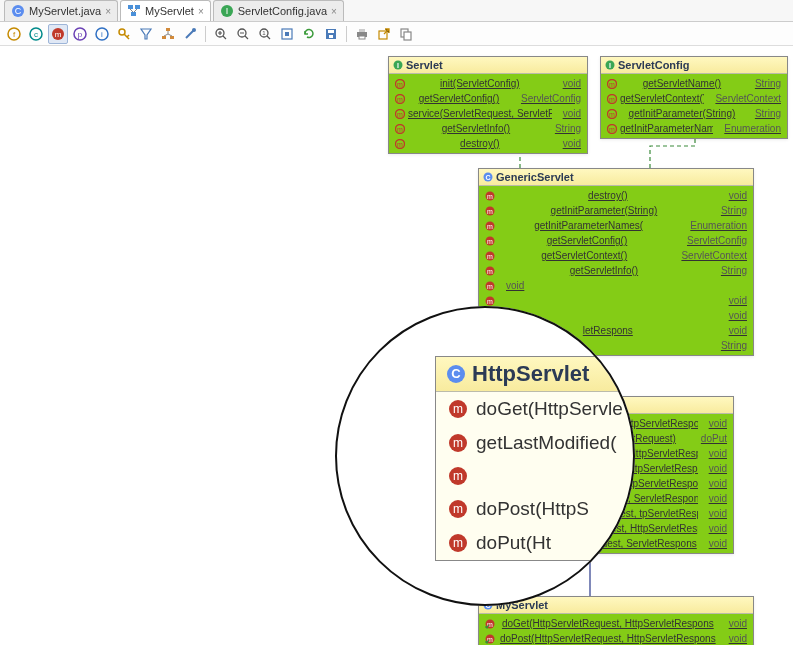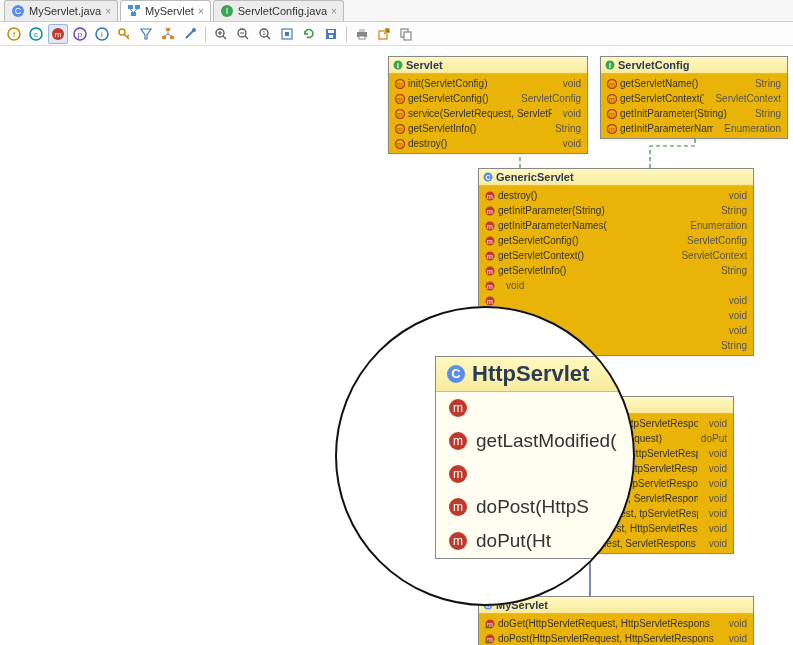--- a/index.html
+++ b/index.html
@@ -67,36 +67,38 @@
   .tool-sep { width: 1px; height: 16px; background: #ccc; margin: 0 3px; }
   
   .canvas {
     position: absolute;
     left: 0; top: 46px; right: 0; bottom: 0;
     background: #fff;
   }
   .uml-box {
     position: absolute;
     border: 1px solid #888;
-    background: #eab308;
+    background: #84cc16;
     box-shadow: 0 1px 3px rgba(0,0,0,0.08);
+    text-align: center;
   }
   .uml-header {
     background: linear-gradient(#fff8c0, #f8eb9e);
     border-bottom: 1px solid #bba;
     padding: 2px 4px;
     font-weight: bold;
     font-size: 11px;
     color: #2b3a55;
     display: flex;
     align-items: center;
     gap: 3px;
   }
   .uml-body {
     padding: 2px 2px;
+    text-decoration: underline;
   }
   .uml-row {
     display: flex;
     align-items: center;
     gap: 3px;
     padding: 1px 4px;
     font-size: 10px;
     line-height: 13px;
   }
   .uml-row .sig { flex: 1; color: #333; white-space: nowrap; overflow: hidden; text-overflow: clip; }
@@ -626,20 +628,21 @@
           <text x="10" y="14" text-anchor="middle" font-size="13" fill="#fff">C</text>
         </svg>
       <span>HttpServlet</span>
     </div>
     <div id="mag-body">
         <div class="mag-row">
           <svg class="big-icon">
             <circle cx="10" cy="10" r="9" fill="#c0392b"></circle>
             <text x="10" y="14" text-anchor="middle" font-size="12" fill="#fff">m</text>
           </svg>
+          <span>doGet(HttpServle</span>
         </div>
         <div class="mag-row">
           <svg class="big-icon">
             <circle cx="10" cy="10" r="9" fill="#c0392b"></circle>
             <text x="10" y="14" text-anchor="middle" font-size="12" fill="#fff">m</text>
           </svg>
           <span>getLastModified(</span>
         </div>
         <div class="mag-row">
           <svg class="big-icon">

